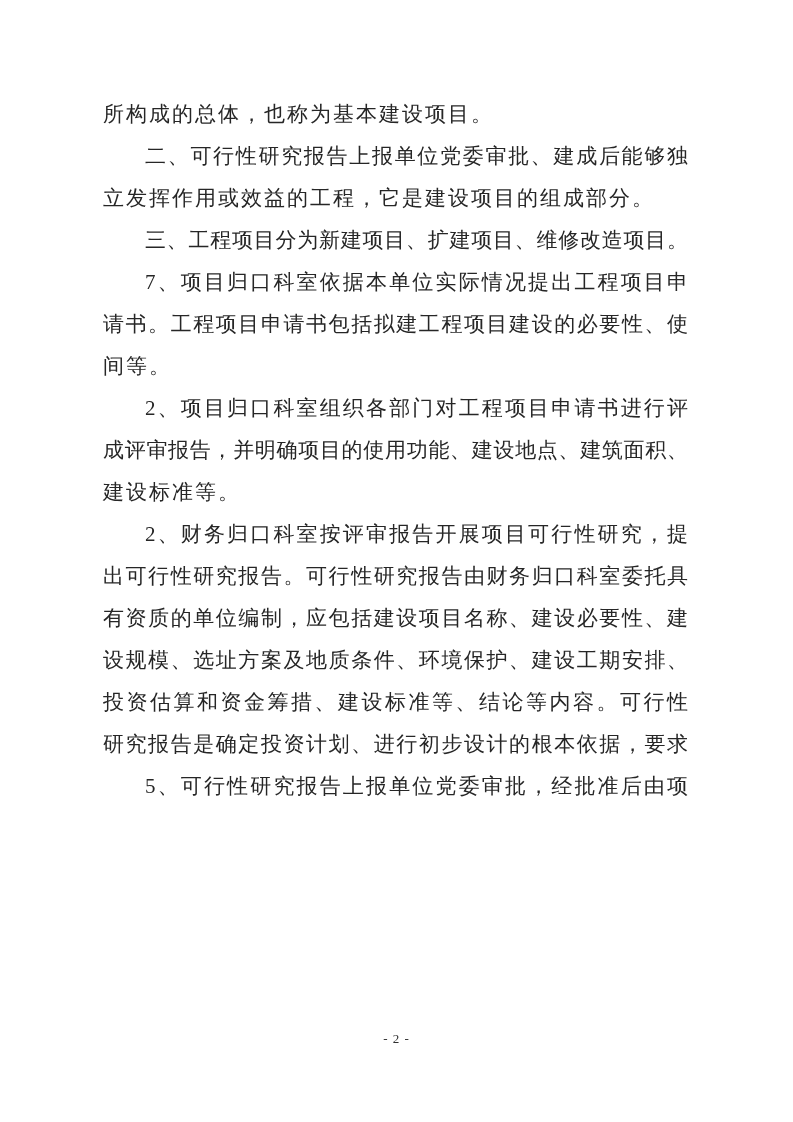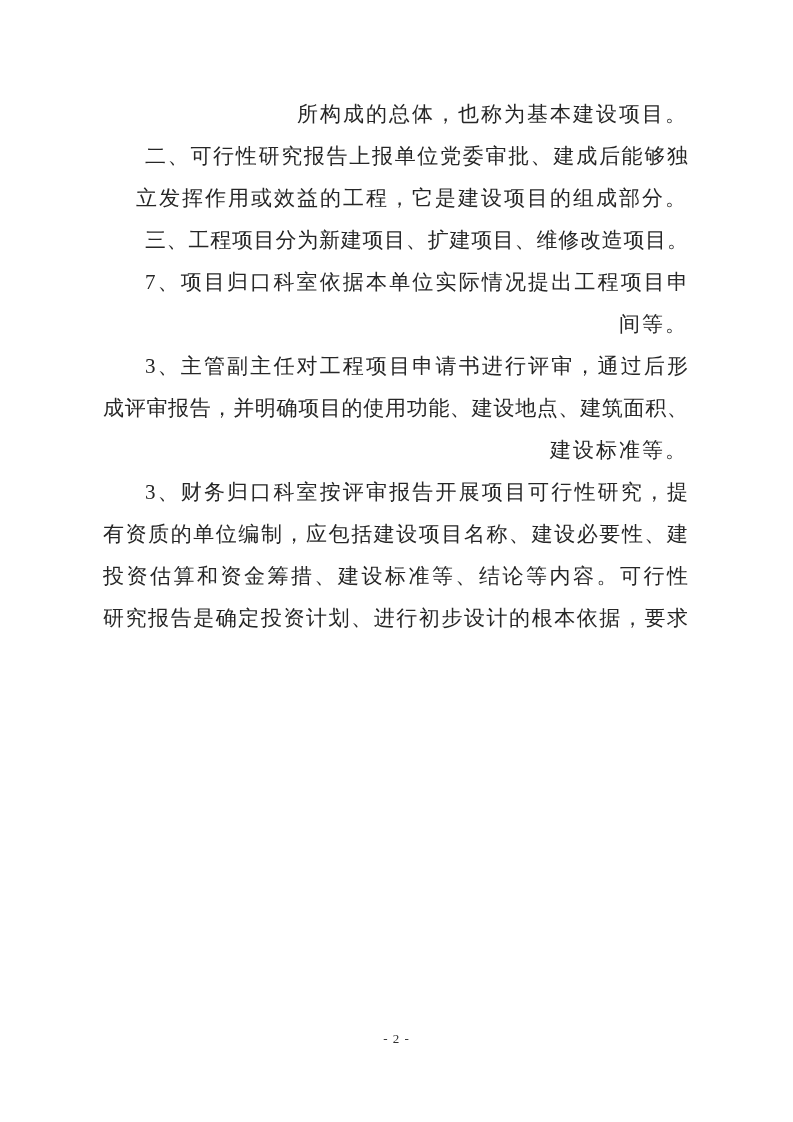--- a/index.html
+++ b/index.html
@@ -20,21 +20,21 @@
     left: 103px;
     top: 93px;
     width: 585px;
   }
   .line {
     font-size: 21px;
     line-height: 42px;
     height: 42px;
     color: #262626;
     letter-spacing: 2px;
-    text-align: right;
+    text-align: left;
     white-space: nowrap;
   }
   .line.full {
     letter-spacing: 0;
     white-space: normal;
     text-align: justify;
     text-align-last: justify;
     text-justify: inter-character;
   }
   .line.indent {
@@ -55,23 +55,27 @@
 </head>
 <body>
 
 <div class="page">
   <div class="content" id="content">
       <div class="line">所构成的总体，也称为基本建设项目。</div>
       <div class="line full indent">二、可行性研究报告上报单位党委审批、建成后能够独</div>
       <div class="line">立发挥作用或效益的工程，它是建设项目的组成部分。</div>
       <div class="line full indent">三、工程项目分为新建项目、扩建项目、维修改造项目。</div>
       <div class="line full indent">7、项目归口科室依据本单位实际情况提出工程项目申</div>
+      <div class="line full">请书。工程项目申请书包括拟建工程项目建设的必要性、使</div>
       <div class="line">间等。</div>
-      <div class="line full indent">3、主管副主任对工程项目申请书进行评审，通过后形</div>
+      <div class="line full indent">2、项目归口科室组织各部门对工程项目申请书进行评</div>
       <div class="line full">成评审报告，并明确项目的使用功能、建设地点、建筑面积、</div>
       <div class="line">建设标准等。</div>
-      <div class="line full indent">3、财务归口科室按评审报告开展项目可行性研究，提</div>
+      <div class="line full indent">2、财务归口科室按评审报告开展项目可行性研究，提</div>
+      <div class="line full">出可行性研究报告。可行性研究报告由财务归口科室委托具</div>
       <div class="line full">有资质的单位编制，应包括建设项目名称、建设必要性、建</div>
+      <div class="line full">设规模、选址方案及地质条件、环境保护、建设工期安排、</div>
       <div class="line full">投资估算和资金筹措、建设标准等、结论等内容。可行性</div>
       <div class="line full">研究报告是确定投资计划、进行初步设计的根本依据，要求</div>
+      <div class="line full indent">5、可行性研究报告上报单位党委审批，经批准后由项</div>
     </div>
   <div class="footer">- 2 -</div>
 </div>
 
 </body></html>

